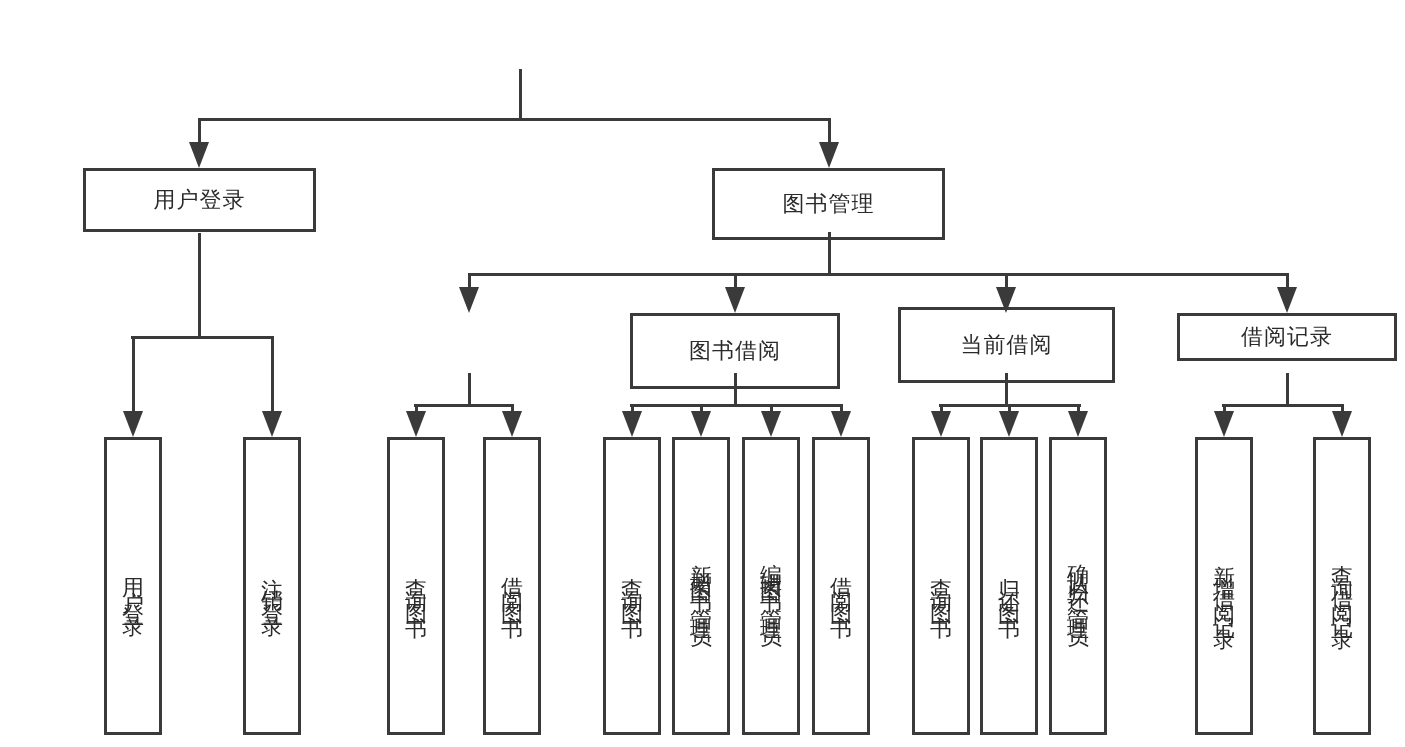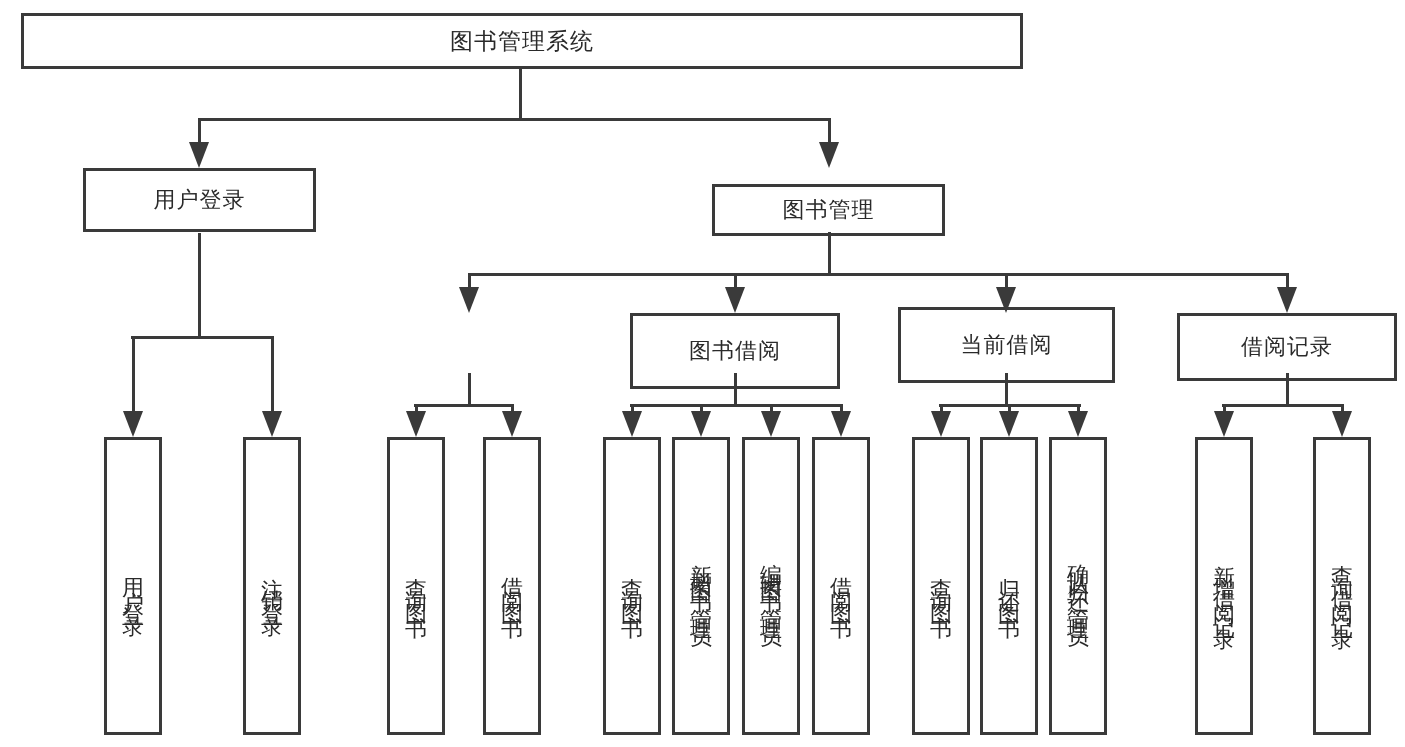--- a/index.html
+++ b/index.html
@@ -54,42 +54,39 @@
     letter-spacing:1px;
     z-index:5;
     white-space:nowrap;
   }
 </style>
 </head>
 <body>
 
 <div id="canvas">
 
-  <div class="box root-box" style="left:21px;top:13px;width:1002px;height:56px">
-    <span>图书管理系统</span>
-  </div>
 
   <div class="box" style="left:83px;top:168px;width:233px;height:64px">
     <span>用户登录</span>
   </div>
 
-  <div class="box" style="left:712px;top:184px;width:233px;height:52px">
+  <div class="box" style="left:712px;top:168px;width:233px;height:72px">
     <span>图书管理</span>
   </div>
 
 
   <div class="box" style="left:630px;top:313px;width:210px;height:76px">
     <span>图书借阅</span>
   </div>
 
   <div class="box" style="left:898px;top:307px;width:217px;height:76px">
     <span>当前借阅</span>
   </div>
 
-  <div class="box" style="left:1177px;top:313px;width:220px;height:68px">
+  <div class="box" style="left:1177px;top:313px;width:220px;height:48px">
     <span>借阅记录</span>
   </div>
 
   <div class="box leaf" style="left:104px">
     <span class="vtext">用户登录</span>
   </div>
 
   <div class="box leaf" style="left:243px">
     <span class="vtext">注销登录</span>
   </div>

